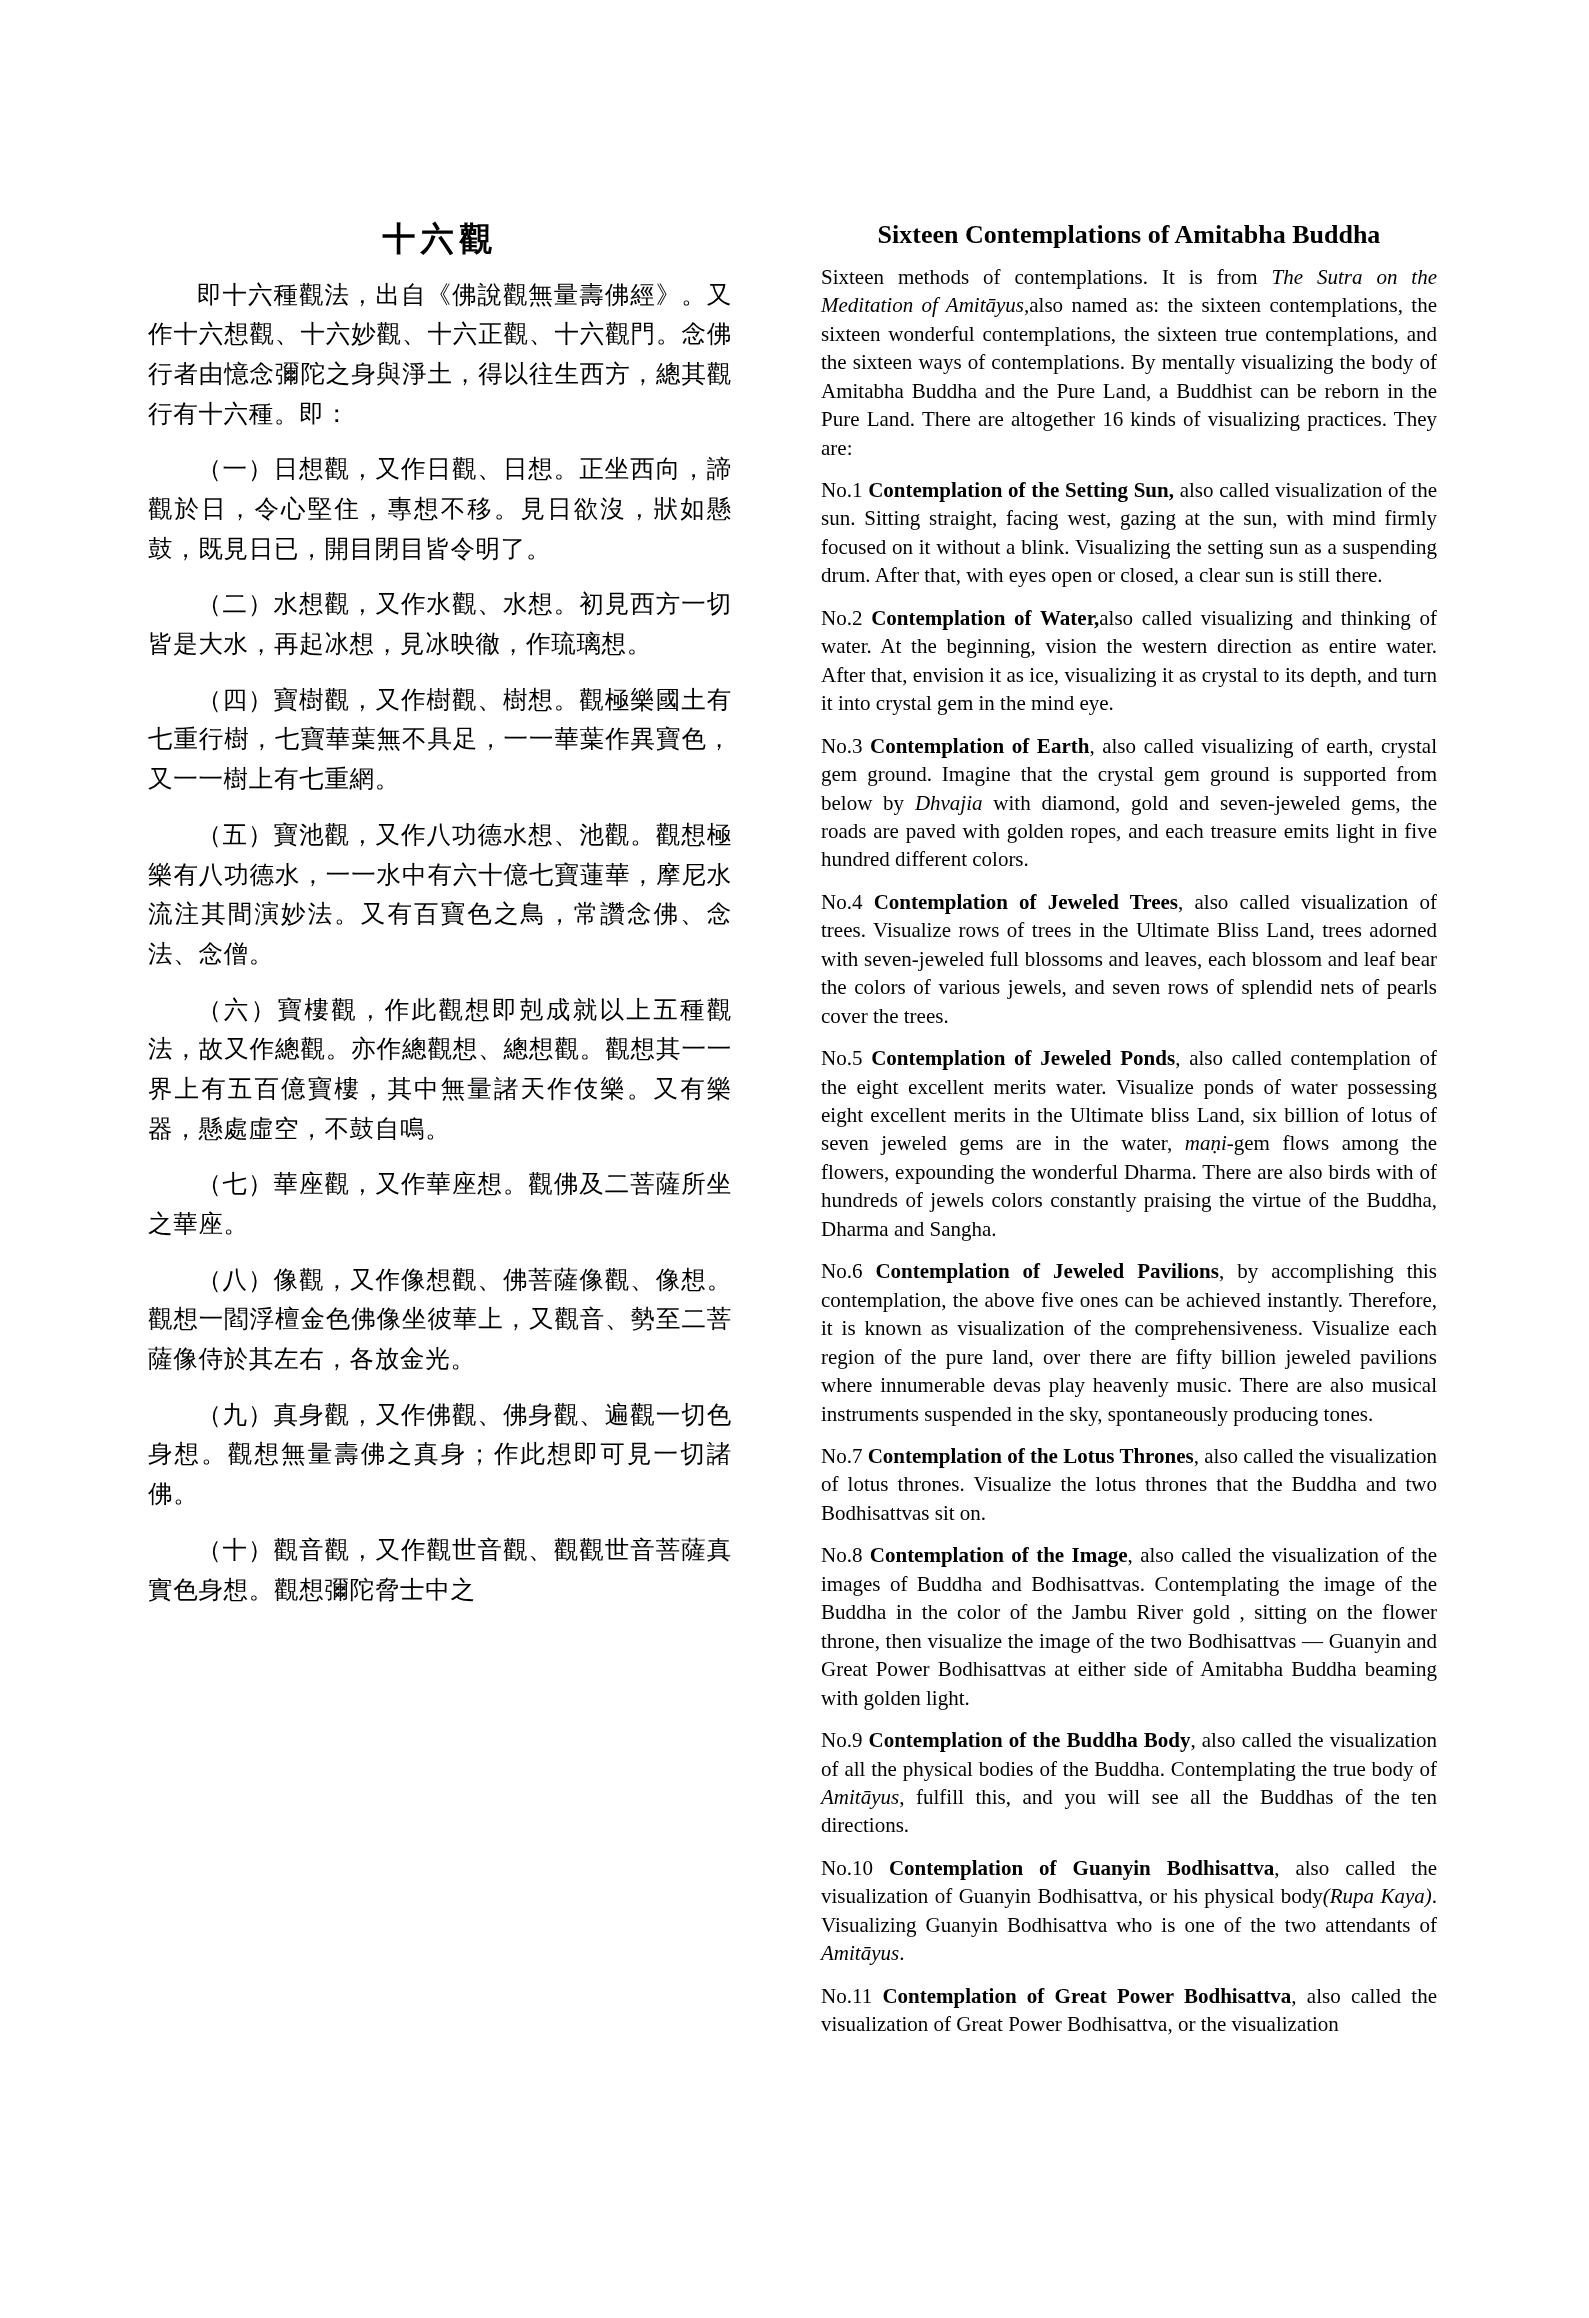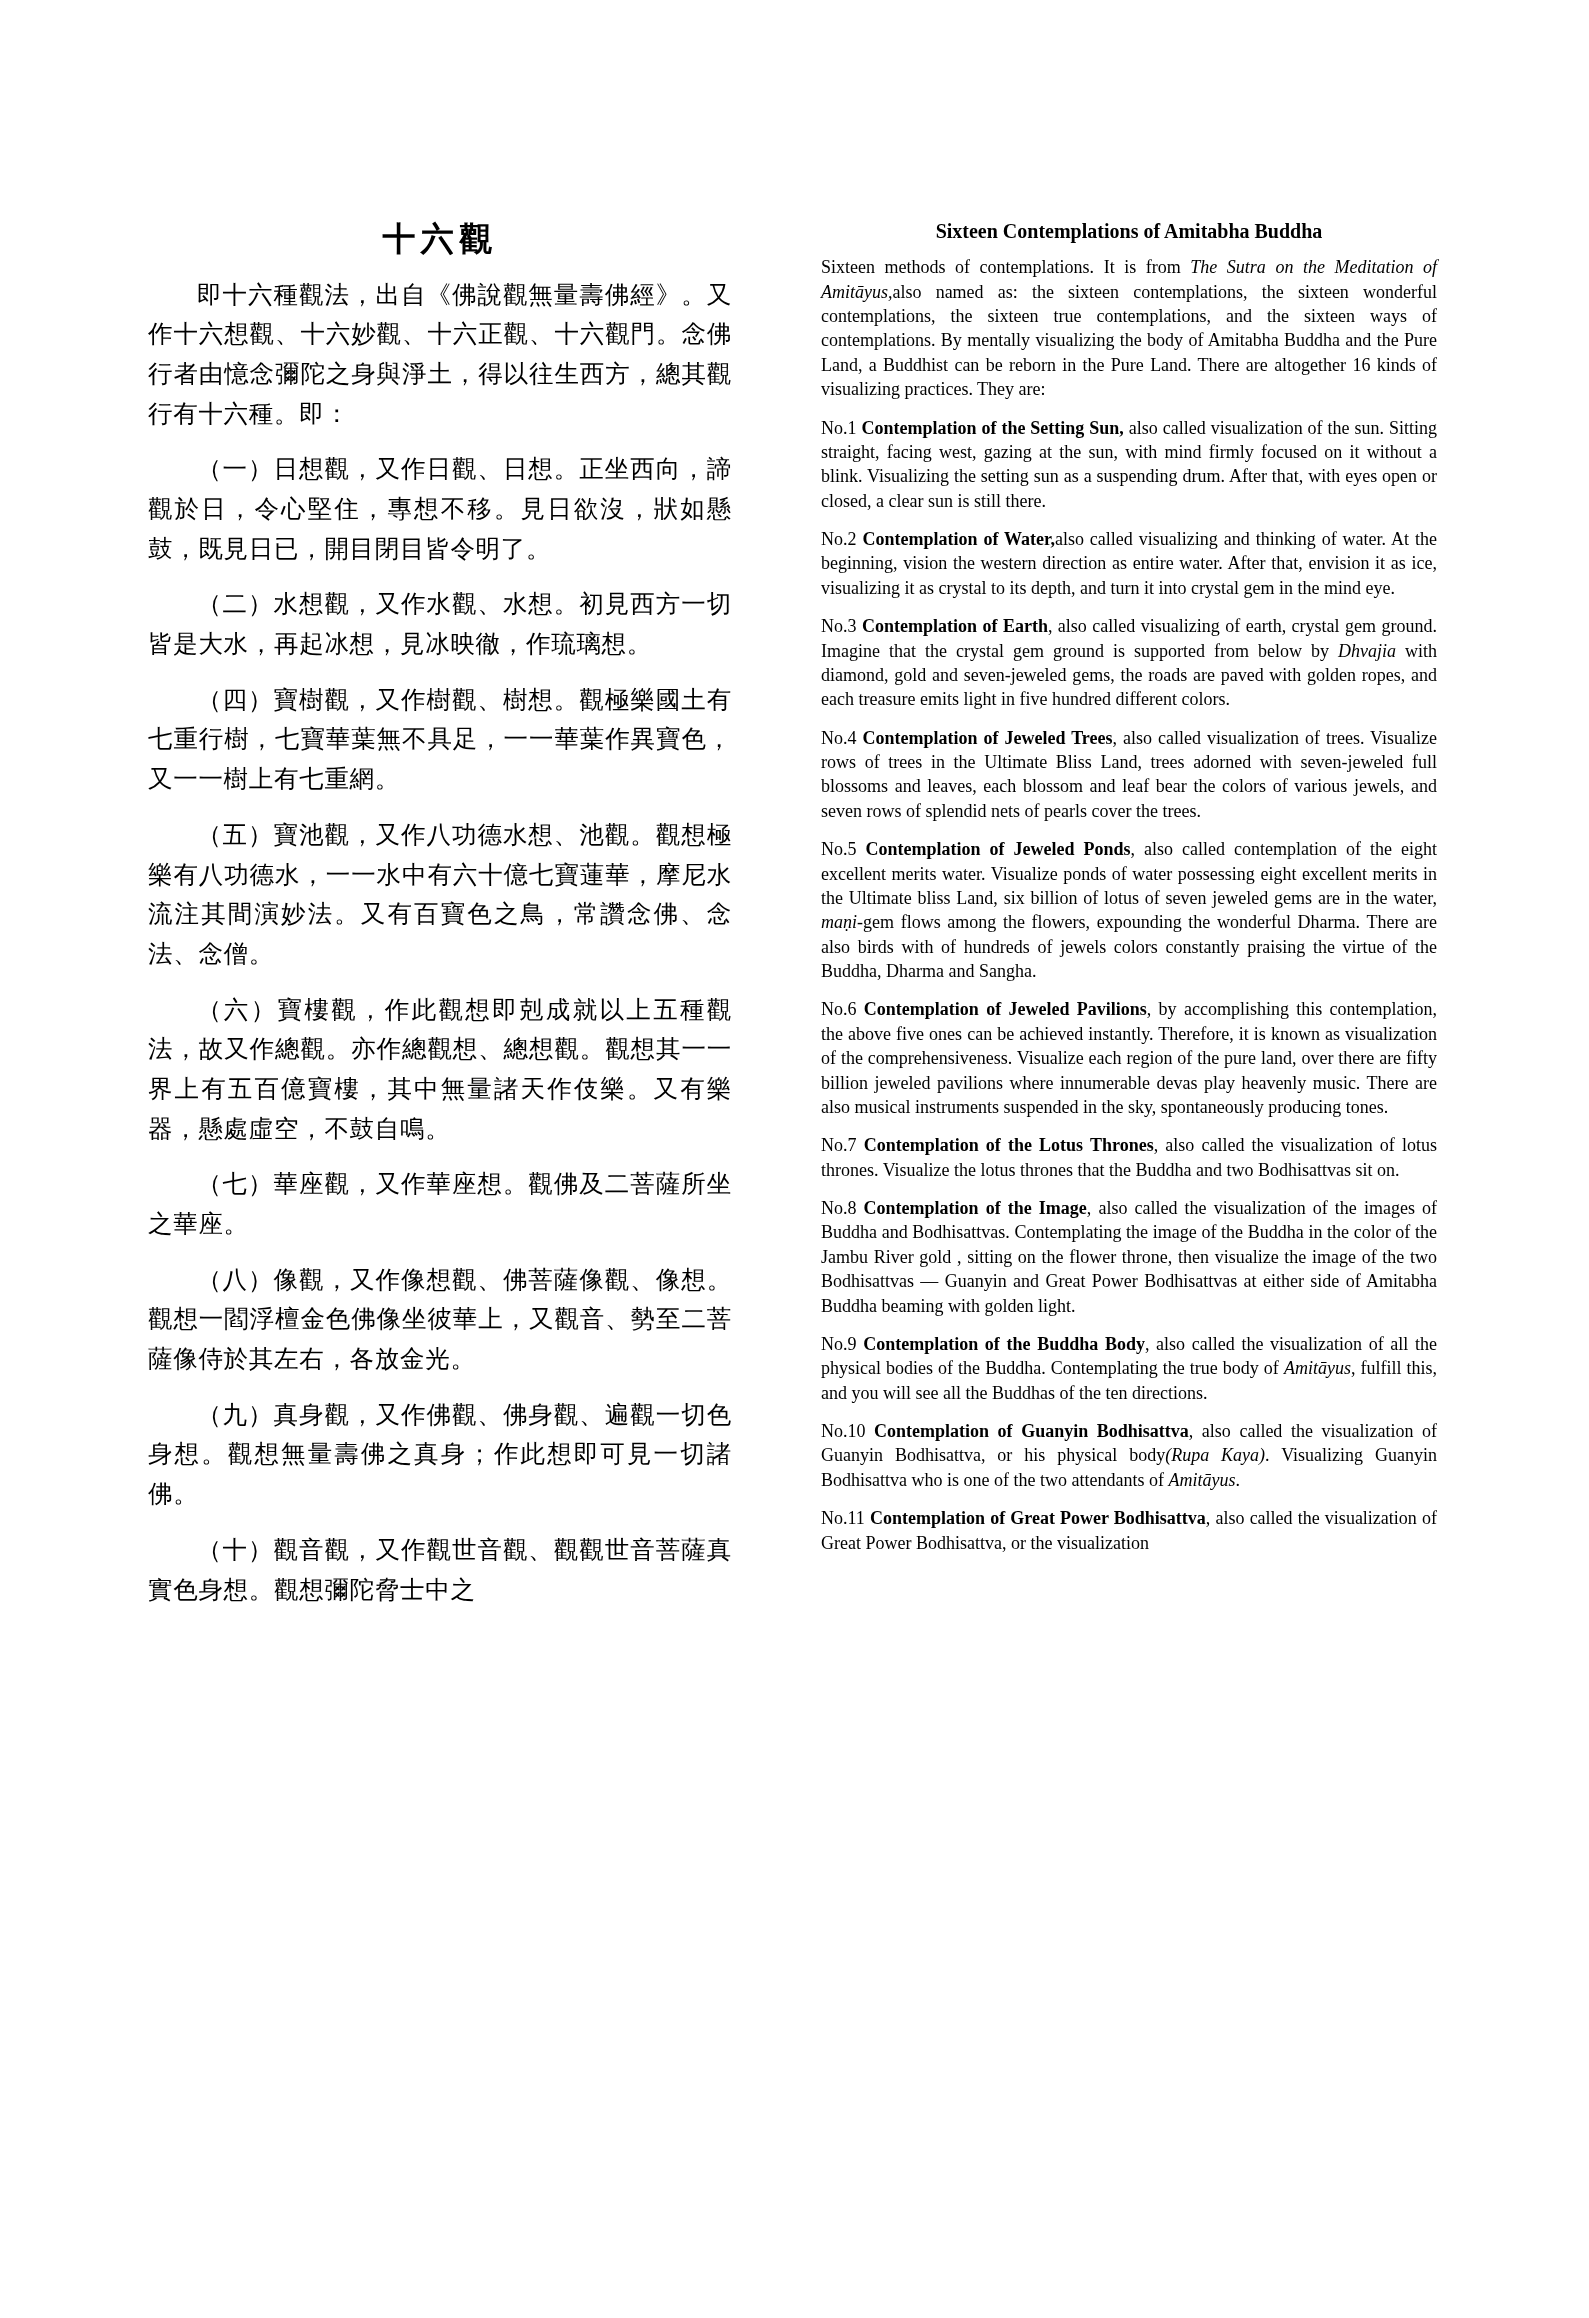--- a/index.html
+++ b/index.html
@@ -48,28 +48,28 @@
     line-height: 1.62;
     margin: 16px;
     text-align: justify;
     text-justify: inter-character;
     text-indent: 49px;
     letter-spacing: 0.7px;
   }
 
   
   .en-title {
-    font-size: 20px;
+    font-size: 26px;
     font-weight: 700;
     text-align: center;
     margin: 0 0 11.3px 0;
     line-height: 1.25;
   }
   .en-p {
-    font-size: 18px;
+    font-size: 21px;
     line-height: 1.355;
     margin: 0 0 14px 0;
     text-align: justify;
     hyphens: auto;
   }
   .en-p:last-child { margin-bottom: 8px; }
   .en-p b { font-weight: 700; }
   .en-p i { font-style: italic; }
 </style>
 </head>

